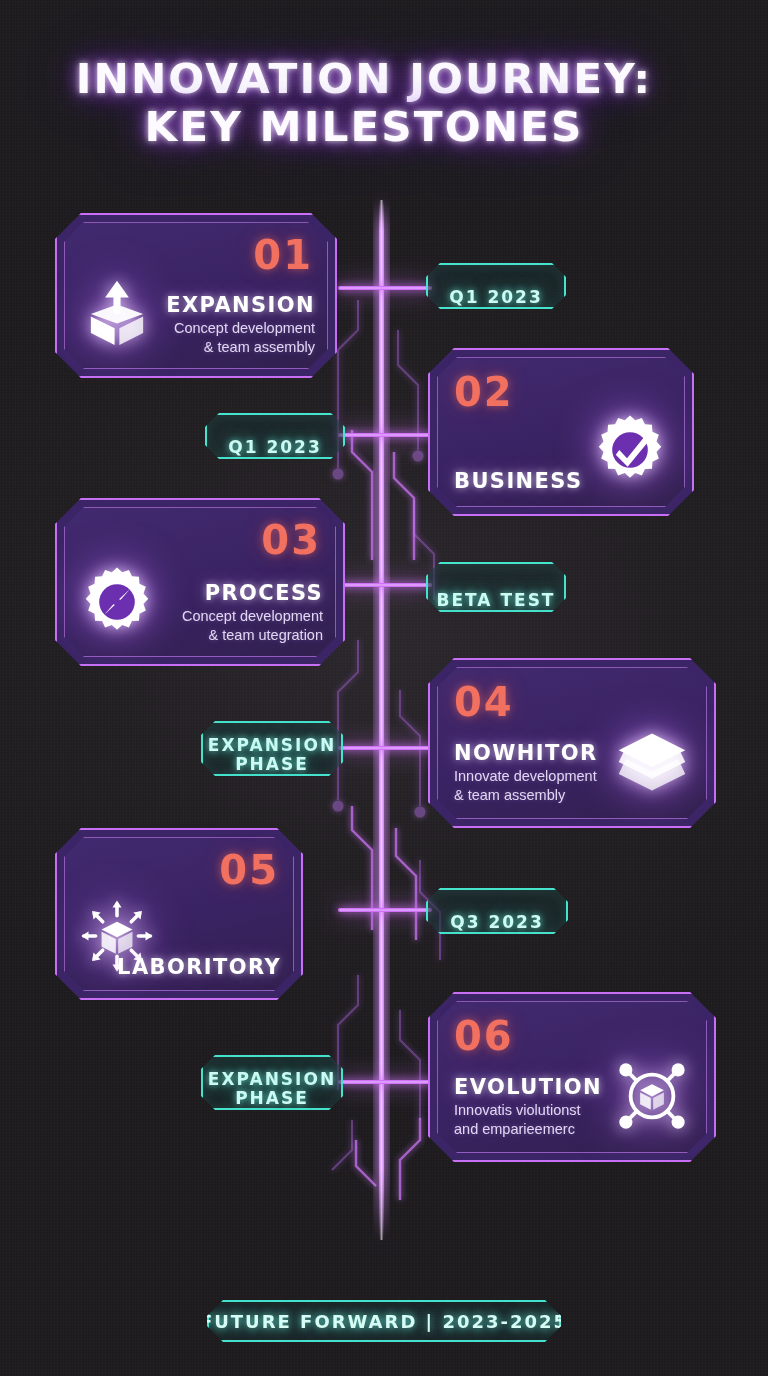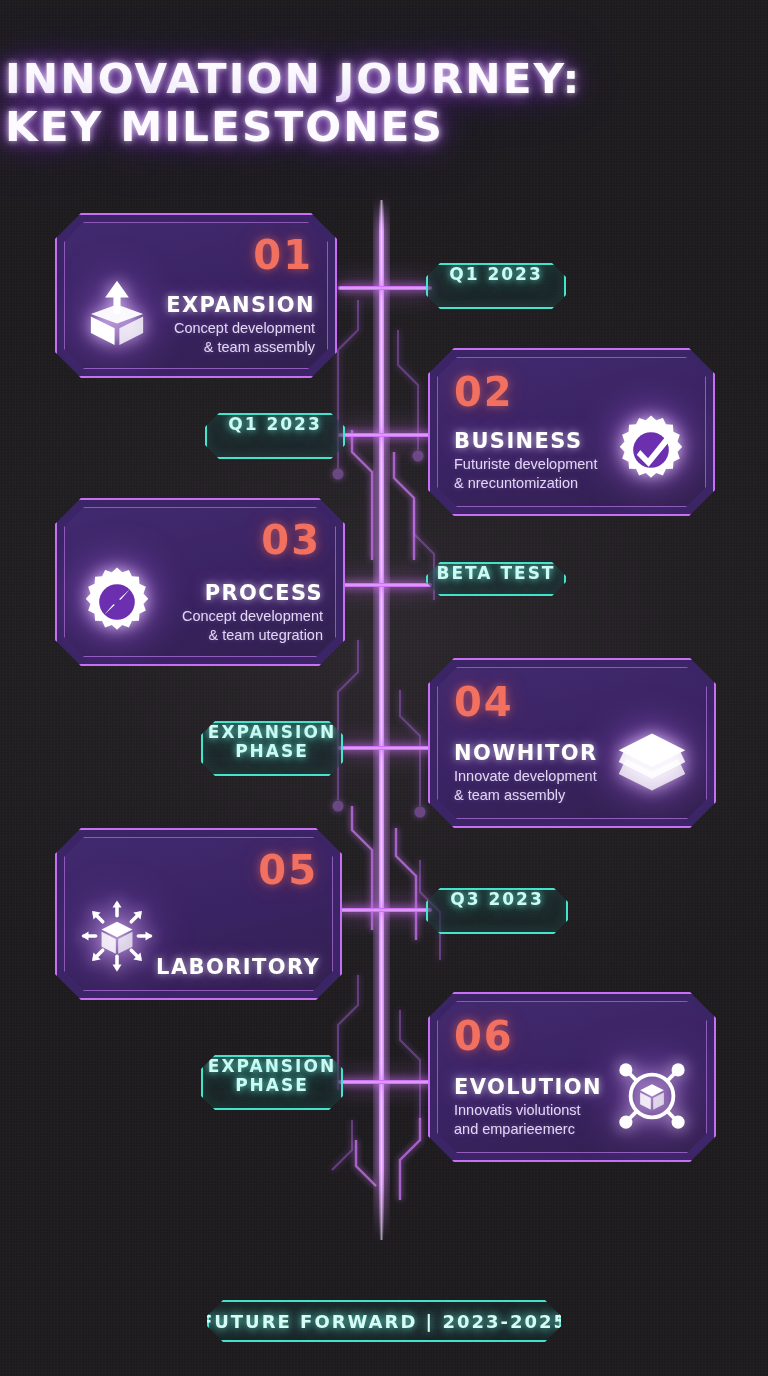--- a/index.html
+++ b/index.html
@@ -20,21 +20,22 @@
   .noise {
     position:absolute; inset:0;
     background-image:
       repeating-linear-gradient(0deg, rgba(255,255,255,.012) 0 1px, transparent 1px 3px),
       repeating-linear-gradient(90deg, rgba(255,255,255,.01) 0 1px, transparent 1px 3px);
     pointer-events:none;
   }
 
   
   .title-wrap {
-    position:absolute; top:55px; left:16px; width:728px;
+    position:absolute; top:55px; left:0; width:728px;
+    text-align:center;
     z-index:6;
   }
   .title-line {
     display:block;
     font-family:"DejaVu Sans", sans-serif;
     font-weight:700;
     font-size:41px;
     letter-spacing:2.0px;
     color:#fdfbff;
     line-height:1.18;
@@ -125,21 +126,21 @@
            drop-shadow(0 0 20px rgba(190,110,250,.75));
   }
   .card.left  .card-icon { left:22px;  bottom:24px; }
   .card.right .card-icon { right:24px; bottom:26px; }
   .card-icon svg { width:100%; height:100%; display:block; }
 
   
   .badge {
     position:absolute;
     z-index:5;
-    display:flex; align-items:flex-start; justify-content:center;
+    display:flex; align-items:flex-end; justify-content:center;
     background:rgba(26,48,50,.55);
     border:2.2px solid #46e3cd;
     clip-path:polygon(14px 0, calc(100% - 14px) 0, 100% 14px, 100% calc(100% - 14px),
                       calc(100% - 14px) 100%, 14px 100%, 0 calc(100% - 14px), 0 14px);
     box-shadow:
       0 0 12px rgba(70,227,205,.80),
       0 0 28px rgba(50,200,185,.50),
       inset 0 0 14px rgba(70,227,205,.12);
   }
   .badge-label {
@@ -276,38 +277,34 @@
         <div class="card-title">EXPANSION</div>
         <div class="card-desc">
           <span>Concept development</span>
           <span>&amp; team assembly</span>
         </div>
       </div>
     </div>
   </div>
 </div>
 
-<div class="card right" style="left:428px; top:348px; width:287px; height:168px;">
+<div class="card right" style="left:428px; top:348px; width:266px; height:168px;">
   <div class="card-shell">
     <div class="card-inner"></div>
     <div class="card-body">
       <div class="card-num">02</div>
       <div class="card-icon">
         <svg viewBox="0 0 64 64" fill="#ffffff">
           <path d="M32 3 l4.4 4.0 5.6-2.0 2.6 5.4 5.9 .3 .4 5.9 5.4 2.6-2.0 5.6 4.0 4.4-4.0 4.4 2.0 5.6-5.4 2.6-.4 5.9-5.9 .3-2.6 5.4-5.6-2.0-4.4 4.0-4.4-4.0-5.6 2.0-2.6-5.4-5.9-.3-.4-5.9-5.4-2.6 2.0-5.6-4.0-4.4 4.0-4.4-2.0-5.6 5.4-2.6 .4-5.9 5.9-.3 2.6-5.4 5.6 2.0z"></path>
           <circle cx="32" cy="32" r="15" fill="#6b2fb0"></circle>
           <path d="M23 32 l6.5 7 L48 16 l4 3.4 L30 46 l-10-10z" fill="#ffffff"></path>
         </svg>
       </div>
       <div class="card-text">
         <div class="card-title">BUSINESS</div>
-        <div class="card-desc">
-          <span>Futuriste development</span>
-          <span>&amp; nrecuntomization</span>
-        </div>
       </div>
     </div>
   </div>
 </div>
 
 <div class="card left" style="left:55px; top:498px; width:290px; height:168px;">
   <div class="card-shell">
     <div class="card-inner"></div>
     <div class="card-body">
       <div class="card-num">03</div>
@@ -346,21 +343,21 @@
         <div class="card-title">NOWHITOR</div>
         <div class="card-desc">
           <span>Innovate development</span>
           <span>&amp; team assembly</span>
         </div>
       </div>
     </div>
   </div>
 </div>
 
-<div class="card left" style="left:55px; top:828px; width:287px; height:172px;">
+<div class="card left" style="left:55px; top:828px; width:248px; height:172px;">
   <div class="card-shell">
     <div class="card-inner"></div>
     <div class="card-body">
       <div class="card-num">05</div>
       <div class="card-icon">
         <svg viewBox="0 0 64 64" fill="#ffffff">
           <path d="M32 20 L45 26.5 L32 33 L19 26.5 Z"></path>
           <path d="M19 28.5 V41 L31 47 V34.5 Z" opacity=".85"></path>
           <path d="M45 28.5 V41 L33 47 V34.5 Z" opacity=".7"></path>
           <g stroke="#ffffff" stroke-width="3" stroke-linecap="round" fill="none">
@@ -429,21 +426,21 @@
 </div>
 
 <div class="badge" style="left:426px; top:263px; width:140px; height:46px;">
   <span class="badge-label">Q1 2023</span>
 </div>
 
 <div class="badge" style="left:205px; top:413px; width:140px; height:46px;">
   <span class="badge-label">Q1 2023</span>
 </div>
 
-<div class="badge" style="left:426px; top:562px; width:140px; height:34px;">
+<div class="badge" style="left:426px; top:562px; width:140px; height:50px;">
   <span class="badge-label">BETA TEST</span>
 </div>
 
 <div class="badge" style="left:201px; top:721px; width:142px; height:55px;">
   <span class="badge-label">EXPANSION
 PHASE</span>
 </div>
 
 <div class="badge" style="left:426px; top:888px; width:142px; height:46px;">
   <span class="badge-label">Q3 2023</span>

